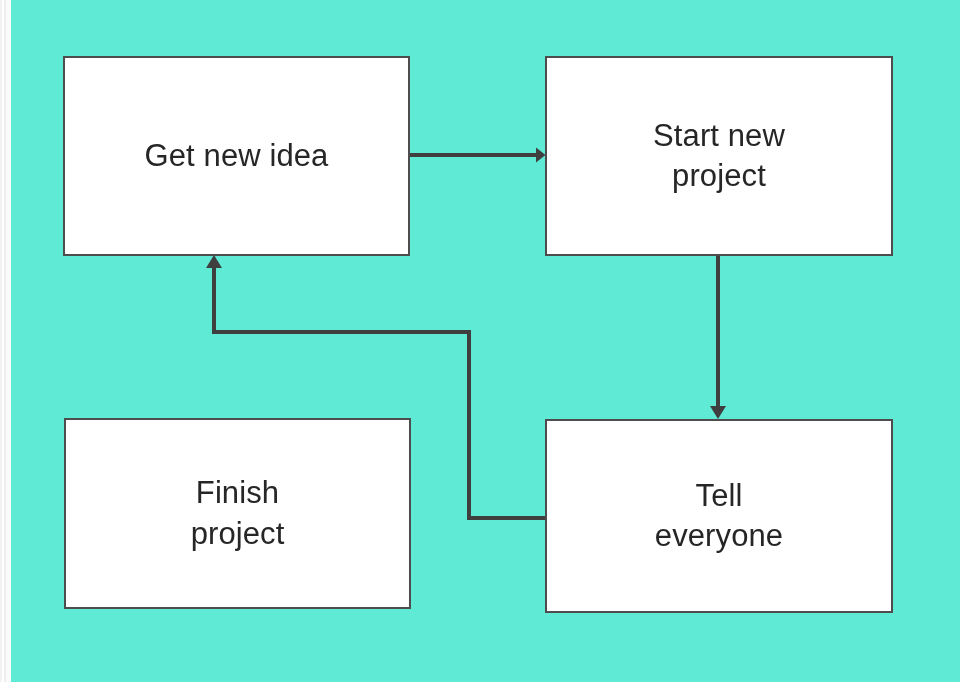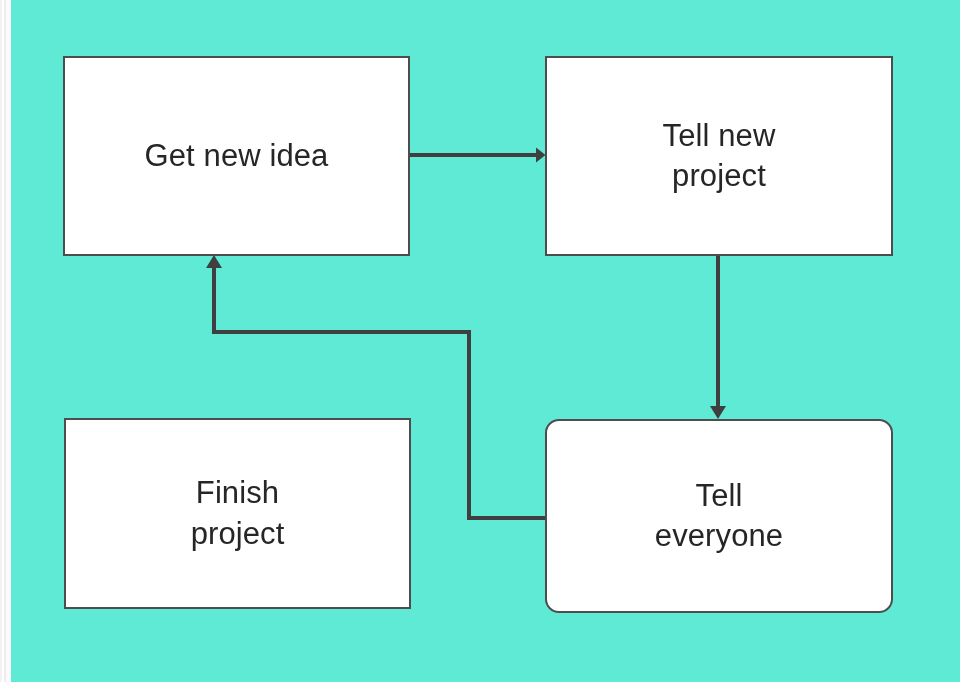--- a/index.html
+++ b/index.html
@@ -48,21 +48,21 @@
     font-size: 31px;
     line-height: 1.30;
     color: #262626;
     letter-spacing: 0.1px;
     white-space: pre-line;
     padding: 0 10px;
   }
   #node-get-new-idea   { left: 63px;  top: 56px;  width: 347px; height: 200px; }
   #node-start-new-project { left: 545px; top: 56px;  width: 348px; height: 200px; }
   #node-finish-project { left: 64px;  top: 418px; width: 347px; height: 191px; }
-  #node-tell-everyone  { left: 545px; top: 419px; width: 348px; height: 194px; border-radius: 14px; }
+  #node-tell-everyone  { left: 545px; top: 419px; width: 348px; height: 194px; }
 
   #edges {
     position: absolute;
     left: 0;
     top: 0;
     width: 960px;
     height: 682px;
     pointer-events: none;
   }
 </style>
@@ -100,21 +100,21 @@
       <polyline points="545,518 469,518 469,332 214,332 214,268" fill="none" stroke="#3f3f3f" stroke-width="4" stroke-linejoin="miter" stroke-linecap="butt"></polyline>
       <path d="M214,255 L222,268 L206,268 z" fill="#3f3f3f"></path>
     </g>
   </svg>
 
   <div class="node" id="node-get-new-idea">
     <span class="node-label">Get new idea</span>
   </div>
 
   <div class="node" id="node-start-new-project">
-    <span class="node-label">Tell new
+    <span class="node-label">Start new
 project</span>
   </div>
 
   <div class="node" id="node-finish-project">
     <span class="node-label">Finish
 project</span>
   </div>
 
   <div class="node" id="node-tell-everyone">
     <span class="node-label">Tell

